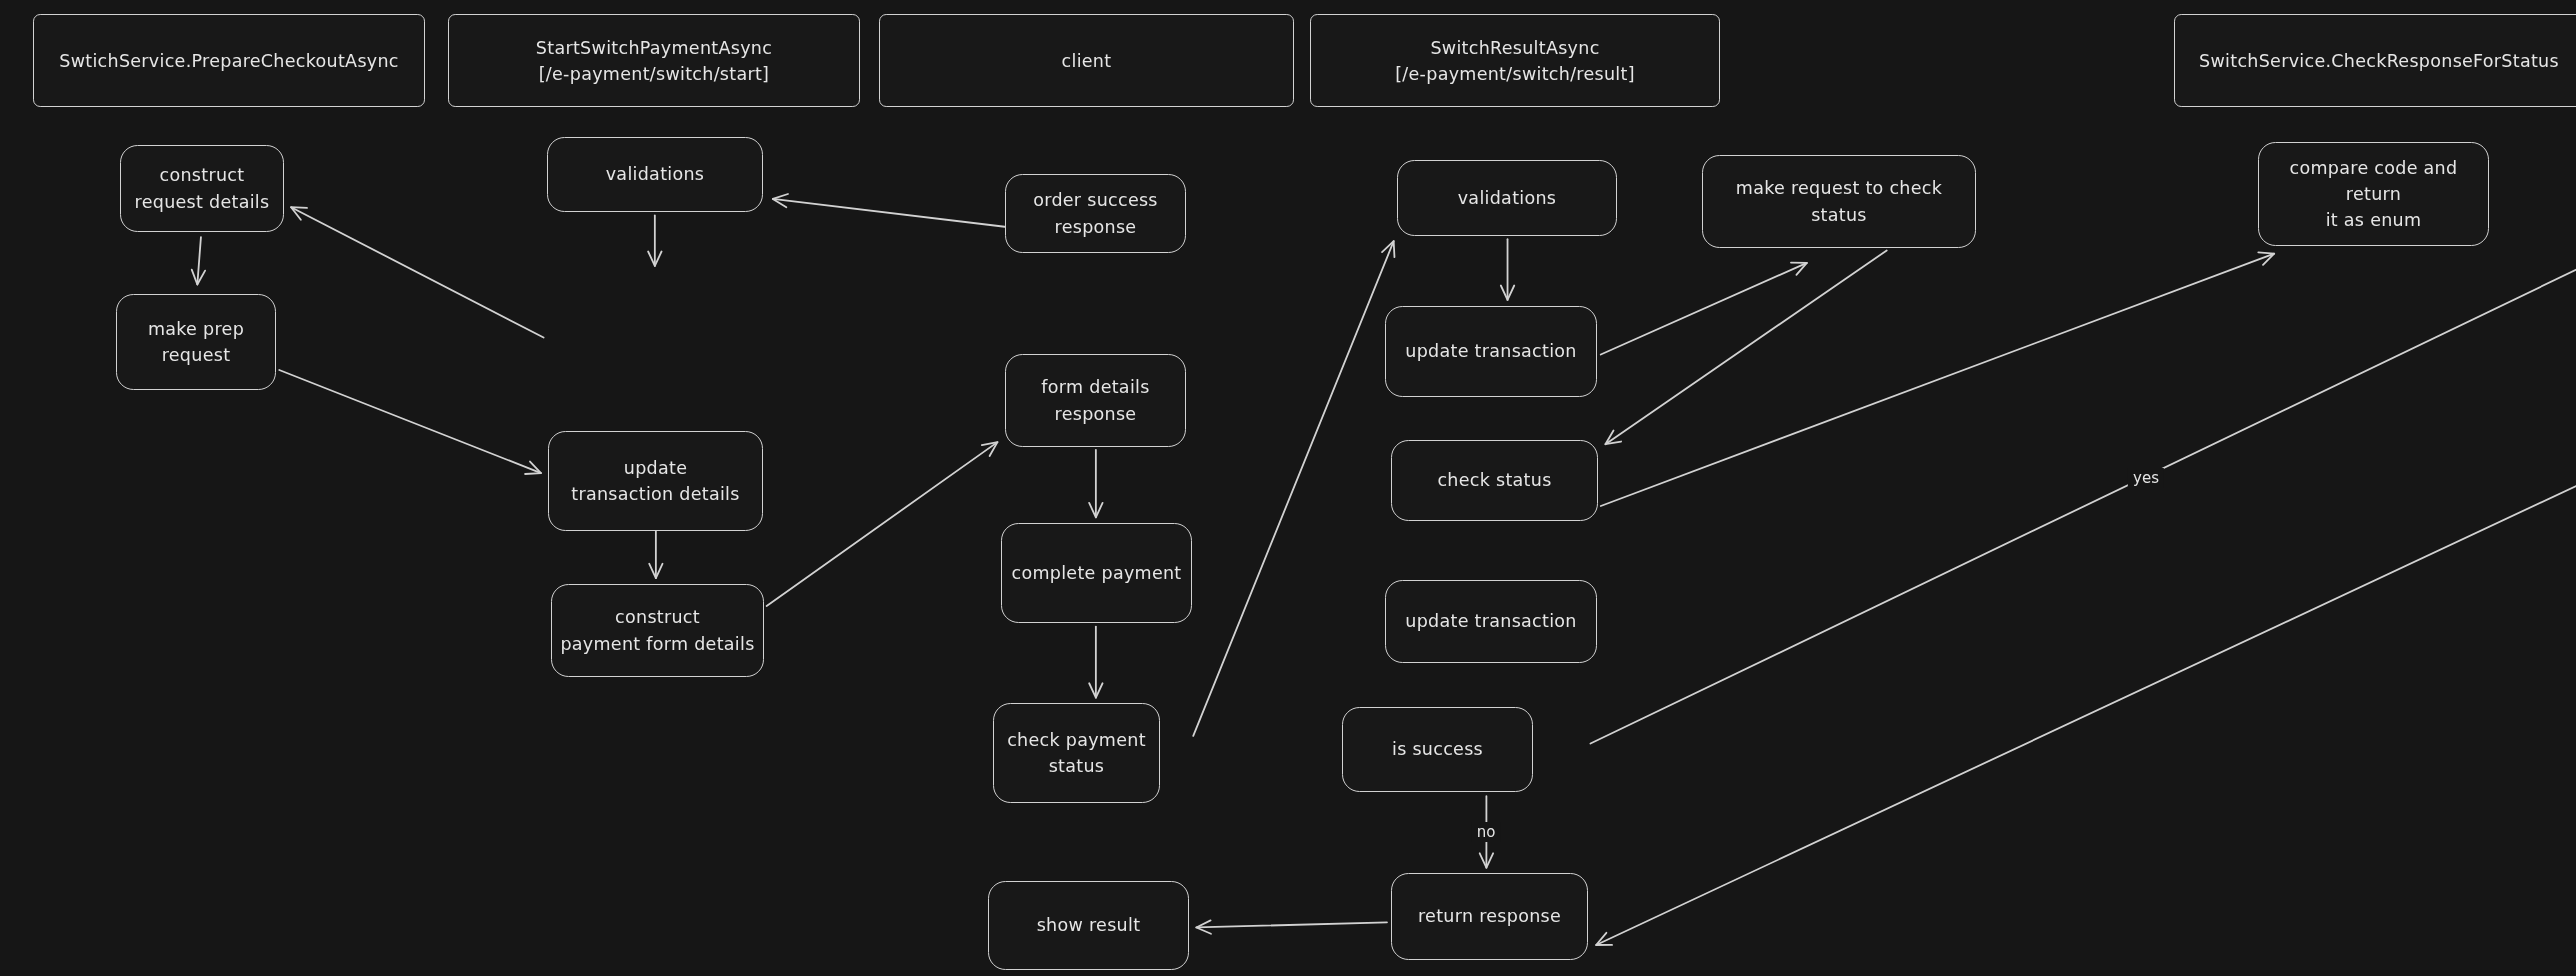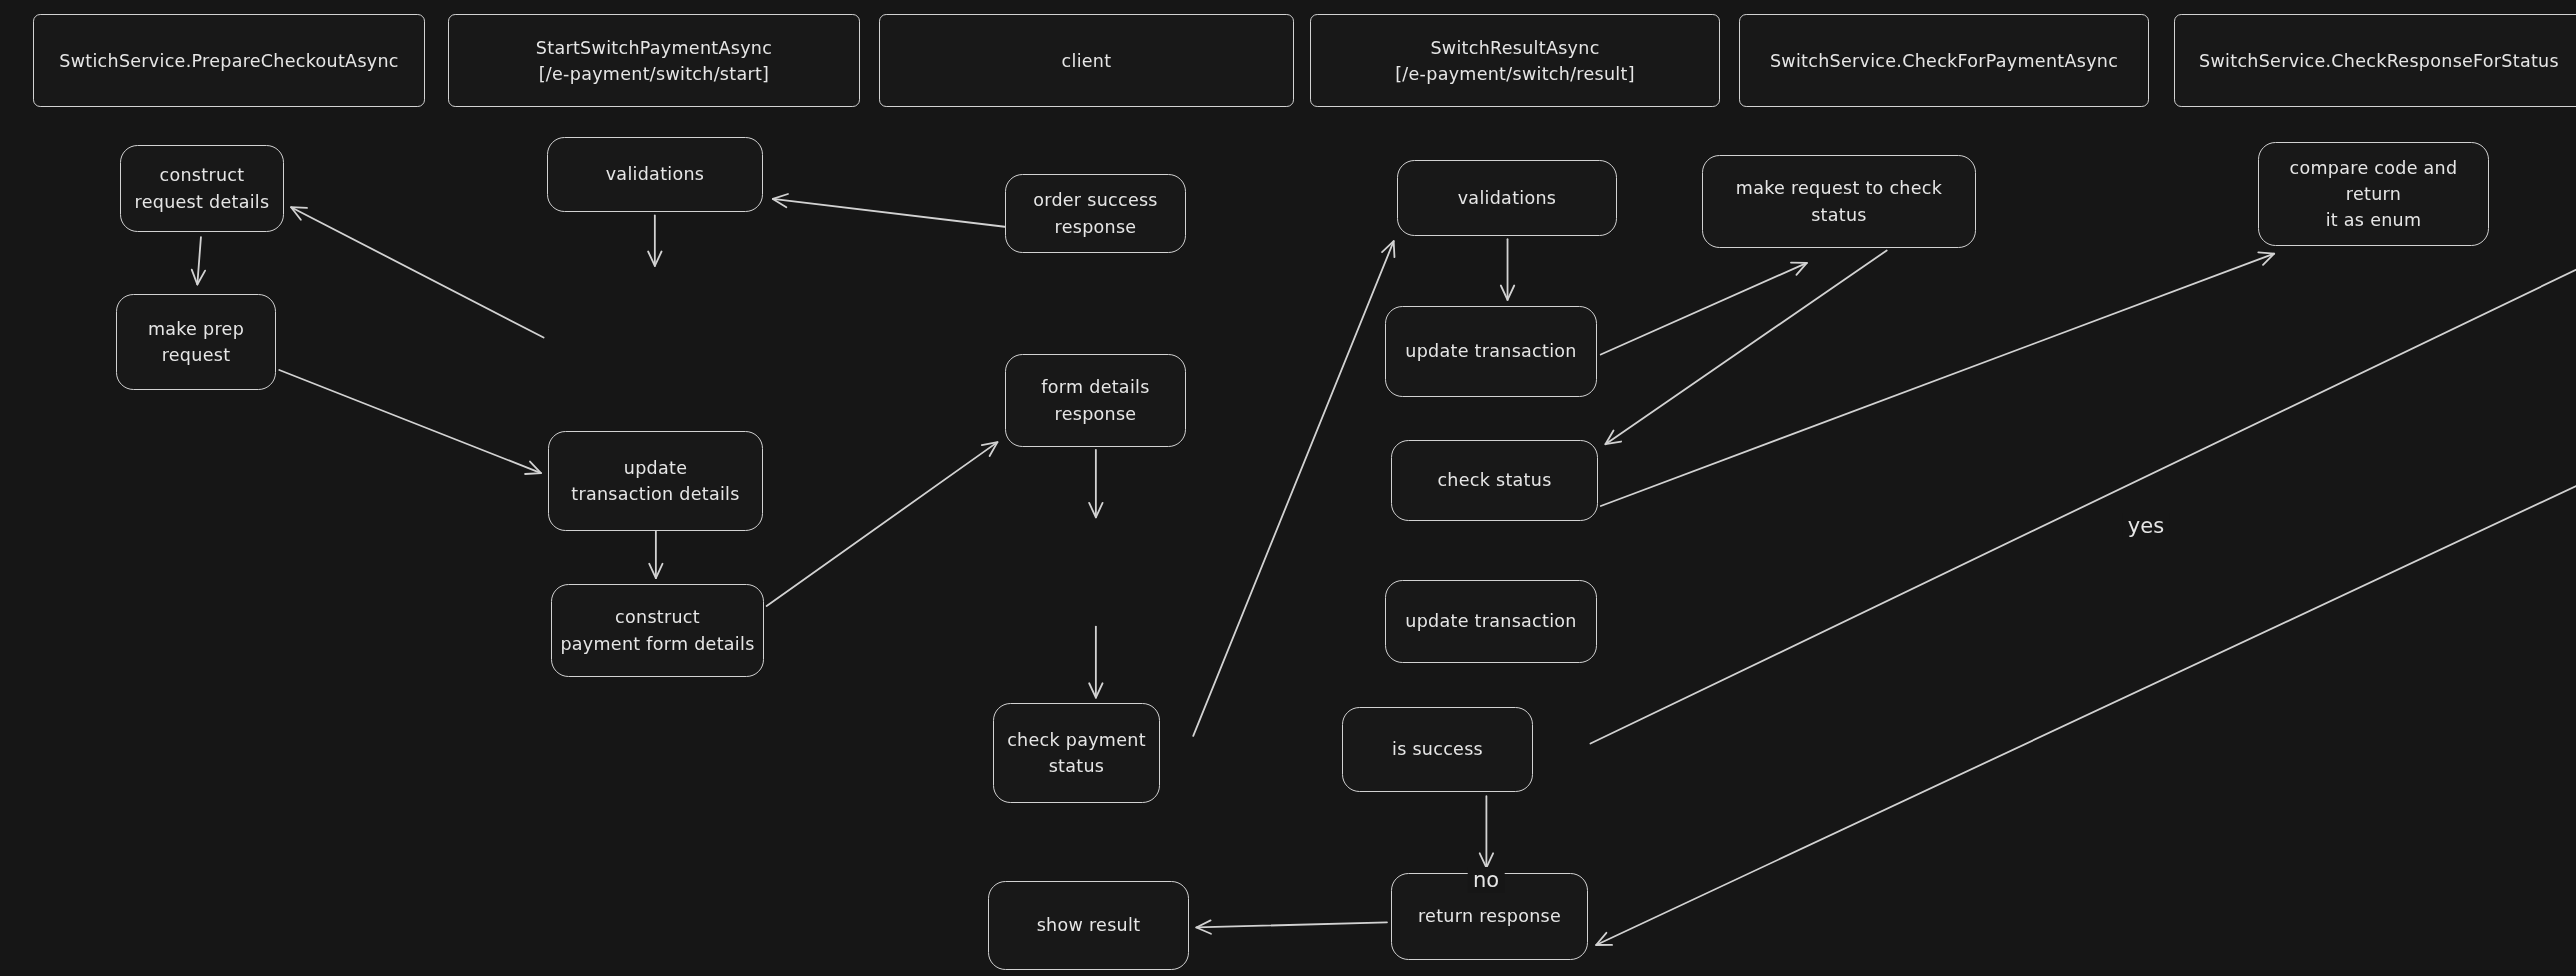--- a/index.html
+++ b/index.html
@@ -31,23 +31,22 @@
     letter-spacing:0.3px;
     padding:3.1px 7.2px;
   }
   .lane-header{border-radius:7.2px;}
   .node{border-radius:17.5px;}
   .edge-label{
     position:absolute;
     transform:translate(-50%,-50%);
     background:var(--bg);
     padding:1px 5.2px;
-    font-size:21px;
+    font-size:15px;
     z-index:5;
-    margin-top:48px;
   }
 </style>
 </head>
 <body>
 
 <div id="canvas">
 
   <svg id="edges" xmlns="http://www.w3.org/2000/svg" viewBox="0 0 5881 1896" width="3030" height="977">
     <defs>
       <marker id="arrow" markerUnits="userSpaceOnUse" markerWidth="44" markerHeight="44" refX="34" refY="20" orient="auto">
@@ -74,38 +73,38 @@
       <line x1="1950" y1="440" x2="1500" y2="386" stroke="#d2d2d2" stroke-width="3.5" stroke-linecap="round" marker-end="url(#arrow)"></line>
       <line x1="5443" y1="470" x2="5443" y2="552" stroke="#d2d2d2" stroke-width="3.5" stroke-linecap="round" marker-end="url(#arrow)"></line>
     </svg>
 
   <div class="lane-header" style="left:33px;top:14.4px;width:392px;height:93px">SwtichService.PrepareCheckoutAsync</div>
   <div class="lane-header" style="left:448px;top:14.4px;width:412px;height:93px">StartSwitchPaymentAsync
 [/e-payment/switch/start]</div>
   <div class="lane-header" style="left:1310px;top:14.4px;width:410px;height:93px">SwitchResultAsync
 [/e-payment/switch/result]</div>
   <div class="lane-header" style="left:879px;top:14.4px;width:415px;height:93px">client</div>
-  <div class="lane-header" style="left:1739px;top:14.4px;width:410px;height:93px">SwitchService.CheckForPaymentAsync</div>
   <div class="lane-header" style="left:2174px;top:14.4px;width:410px;height:93px">SwitchService.CheckResponseForStatus</div>
 
   <div class="node" style="left:120px;top:145px;width:164px;height:87px">construct
 request details</div>
   <div class="node" style="left:116px;top:294px;width:160px;height:96px">make prep
 request</div>
 
   <div class="node" style="left:547px;top:137px;width:216px;height:75px">validations</div>
   <div class="node" style="left:548px;top:431px;width:215px;height:100px">update
 transaction details</div>
   <div class="node" style="left:551px;top:584px;width:213px;height:93px">construct
 payment form details</div>
 
   <div class="node" style="left:1005px;top:174px;width:181px;height:79px">order success
 response</div>
   <div class="node" style="left:1005px;top:354px;width:181px;height:93px">form details
 response</div>
+  <div class="node" style="left:1001px;top:523px;width:191px;height:100px">complete payment</div>
   <div class="node" style="left:993px;top:703px;width:167px;height:100px">check payment
 status</div>
   <div class="node" style="left:988px;top:881px;width:201px;height:89px">show result</div>
 
   <div class="node" style="left:1397px;top:160px;width:220px;height:76px">validations</div>
   <div class="node" style="left:1385px;top:306px;width:212px;height:91px">update transaction</div>
   <div class="node" style="left:1391px;top:440px;width:207px;height:81px">check status</div>
   <div class="node" style="left:1385px;top:580px;width:212px;height:83px">update transaction</div>
   <div class="node" style="left:1342px;top:707px;width:191px;height:85px">is success</div>
   <div class="node" style="left:1391px;top:873px;width:197px;height:87px">return response</div>

